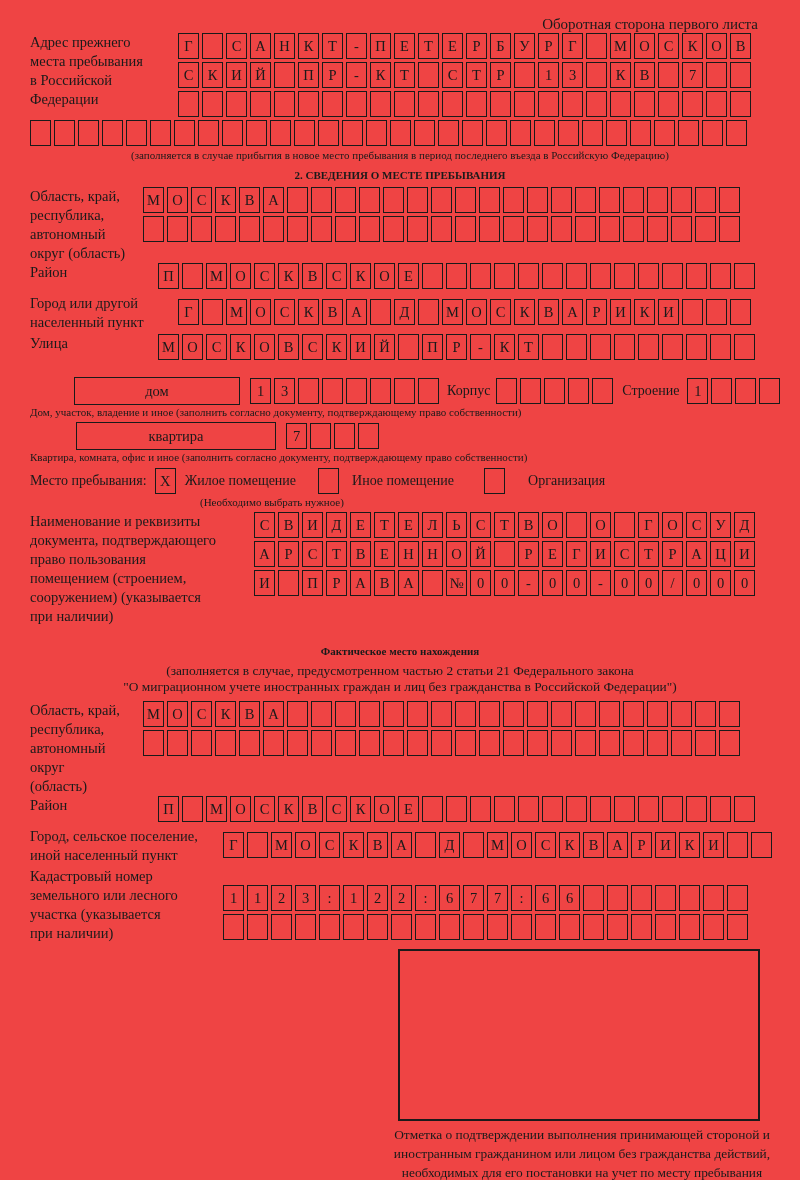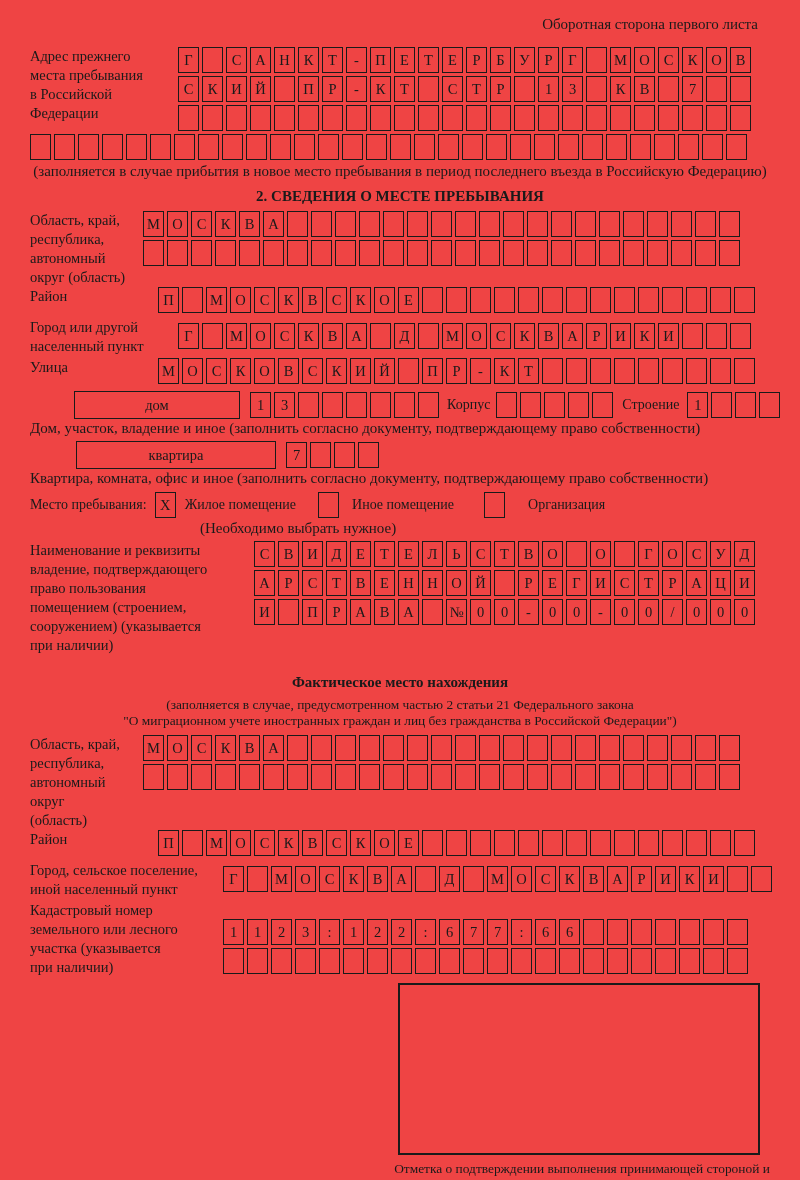--- a/index.html
+++ b/index.html
@@ -19,42 +19,42 @@
   .row { display: flex; align-items: flex-start; }
   .flabel { font-size: 14.5px; line-height: 19px; flex: 0 0 auto; }
   .cells { display: flex; flex: 0 0 auto; margin-bottom: 3px; }
   .cellrows { display: flex; flex-direction: column; }
   .cell {
     width: 21px; height: 26px; flex: 0 0 auto;
     border: 1.4px solid #1a1a1a; margin-right: 3px;
     display: inline-flex; align-items: center; justify-content: center;
     font-size: 14.5px; font-family: "Liberation Serif", "DejaVu Serif", serif;
   }
-  .caption { font-size: 15px; margin: 1px 0 4px 0; }
+  .caption { font-size: 11px; margin: 1px 0 4px 0; }
   .center { text-align: center; }
-  .sec-title { font-weight: bold; font-size: 15px; text-align: center; margin: 8px 0 6px 0; }
+  .sec-title { font-weight: bold; font-size: 11px; text-align: center; margin: 8px 0 6px 0; }
   .wide-box {
     border: 1.4px solid #1a1a1a; height: 28px; flex: 0 0 auto;
     display: flex; align-items: center; justify-content: center; font-size: 14.5px;
   }
   .gap { flex: 0 0 auto; }
   .inline-label { font-size: 14px; line-height: 28px; flex: 0 0 auto; }
   .mb2 { margin-bottom: 2px; }
   .stamp-box { border: 2px solid #1a1a1a; width: 362px; height: 172px; margin-left: 368px; }
   .stamp-caption { margin-left: 352px; width: 400px; text-align: center; font-size: 13.4px; line-height: 19px; margin-top: 4px; }
   .note-sm { font-size: 13.4px; }
 </style>
 </head>
 <body>
 
 <div class="page">
 
   <div class="side-note">Оборотная сторона первого листа</div>
 
-  <div class="row" style="margin-top:14px;">
+  <div class="row" style="">
     <div class="flabel" style="width:148px;">
         <div>Адрес прежнего</div>
         <div>места пребывания</div>
         <div>в Российской</div>
         <div>Федерации</div>
       </div>
     <div class="cellrows">
       <div class="cells">
           <span class="cell">Г</span>
           <span class="cell"></span>
@@ -324,21 +324,21 @@
         <span class="cell"></span>
         <span class="cell"></span>
         <span class="cell"></span>
         <span class="cell"></span>
         <span class="cell"></span>
         <span class="cell"></span>
         <span class="cell"></span>
       </div>
   </div>
 
-  <div class="row" style="align-items:center; margin-top:4px;padding-left:44px;">
+  <div class="row" style="align-items:center; margin-top:14px;padding-left:44px;">
     <div class="wide-box" style="width:166px;">дом</div>
     <div class="gap" style="width:10px;"></div>
     <div class="cells" style="margin-bottom:0;">
         <span class="cell">1</span>
         <span class="cell">3</span>
         <span class="cell"></span>
         <span class="cell"></span>
         <span class="cell"></span>
         <span class="cell"></span>
         <span class="cell"></span>
@@ -391,21 +391,21 @@
     <div class="gap" style="width:30px;"></div>
     <span class="cell"></span>
     <div class="gap" style="width:20px;"></div>
     <div class="inline-label">Организация</div>
   </div>
   <div class="caption" style="margin-left:170px; width:400px; text-align:left;">(Необходимо выбрать нужное)</div>
 
   <div class="row" style="margin-top:2px;">
     <div class="flabel" style="width:224px;">
         <div>Наименование и реквизиты</div>
-        <div>владение, подтверждающего</div>
+        <div>документа, подтверждающего</div>
         <div>право пользования</div>
         <div>помещением (строением,</div>
         <div>сооружением) (указывается</div>
         <div>при наличии)</div>
       </div>
     <div class="cellrows">
       <div class="cells">
           <span class="cell">С</span>
           <span class="cell">В</span>
           <span class="cell">И</span>

